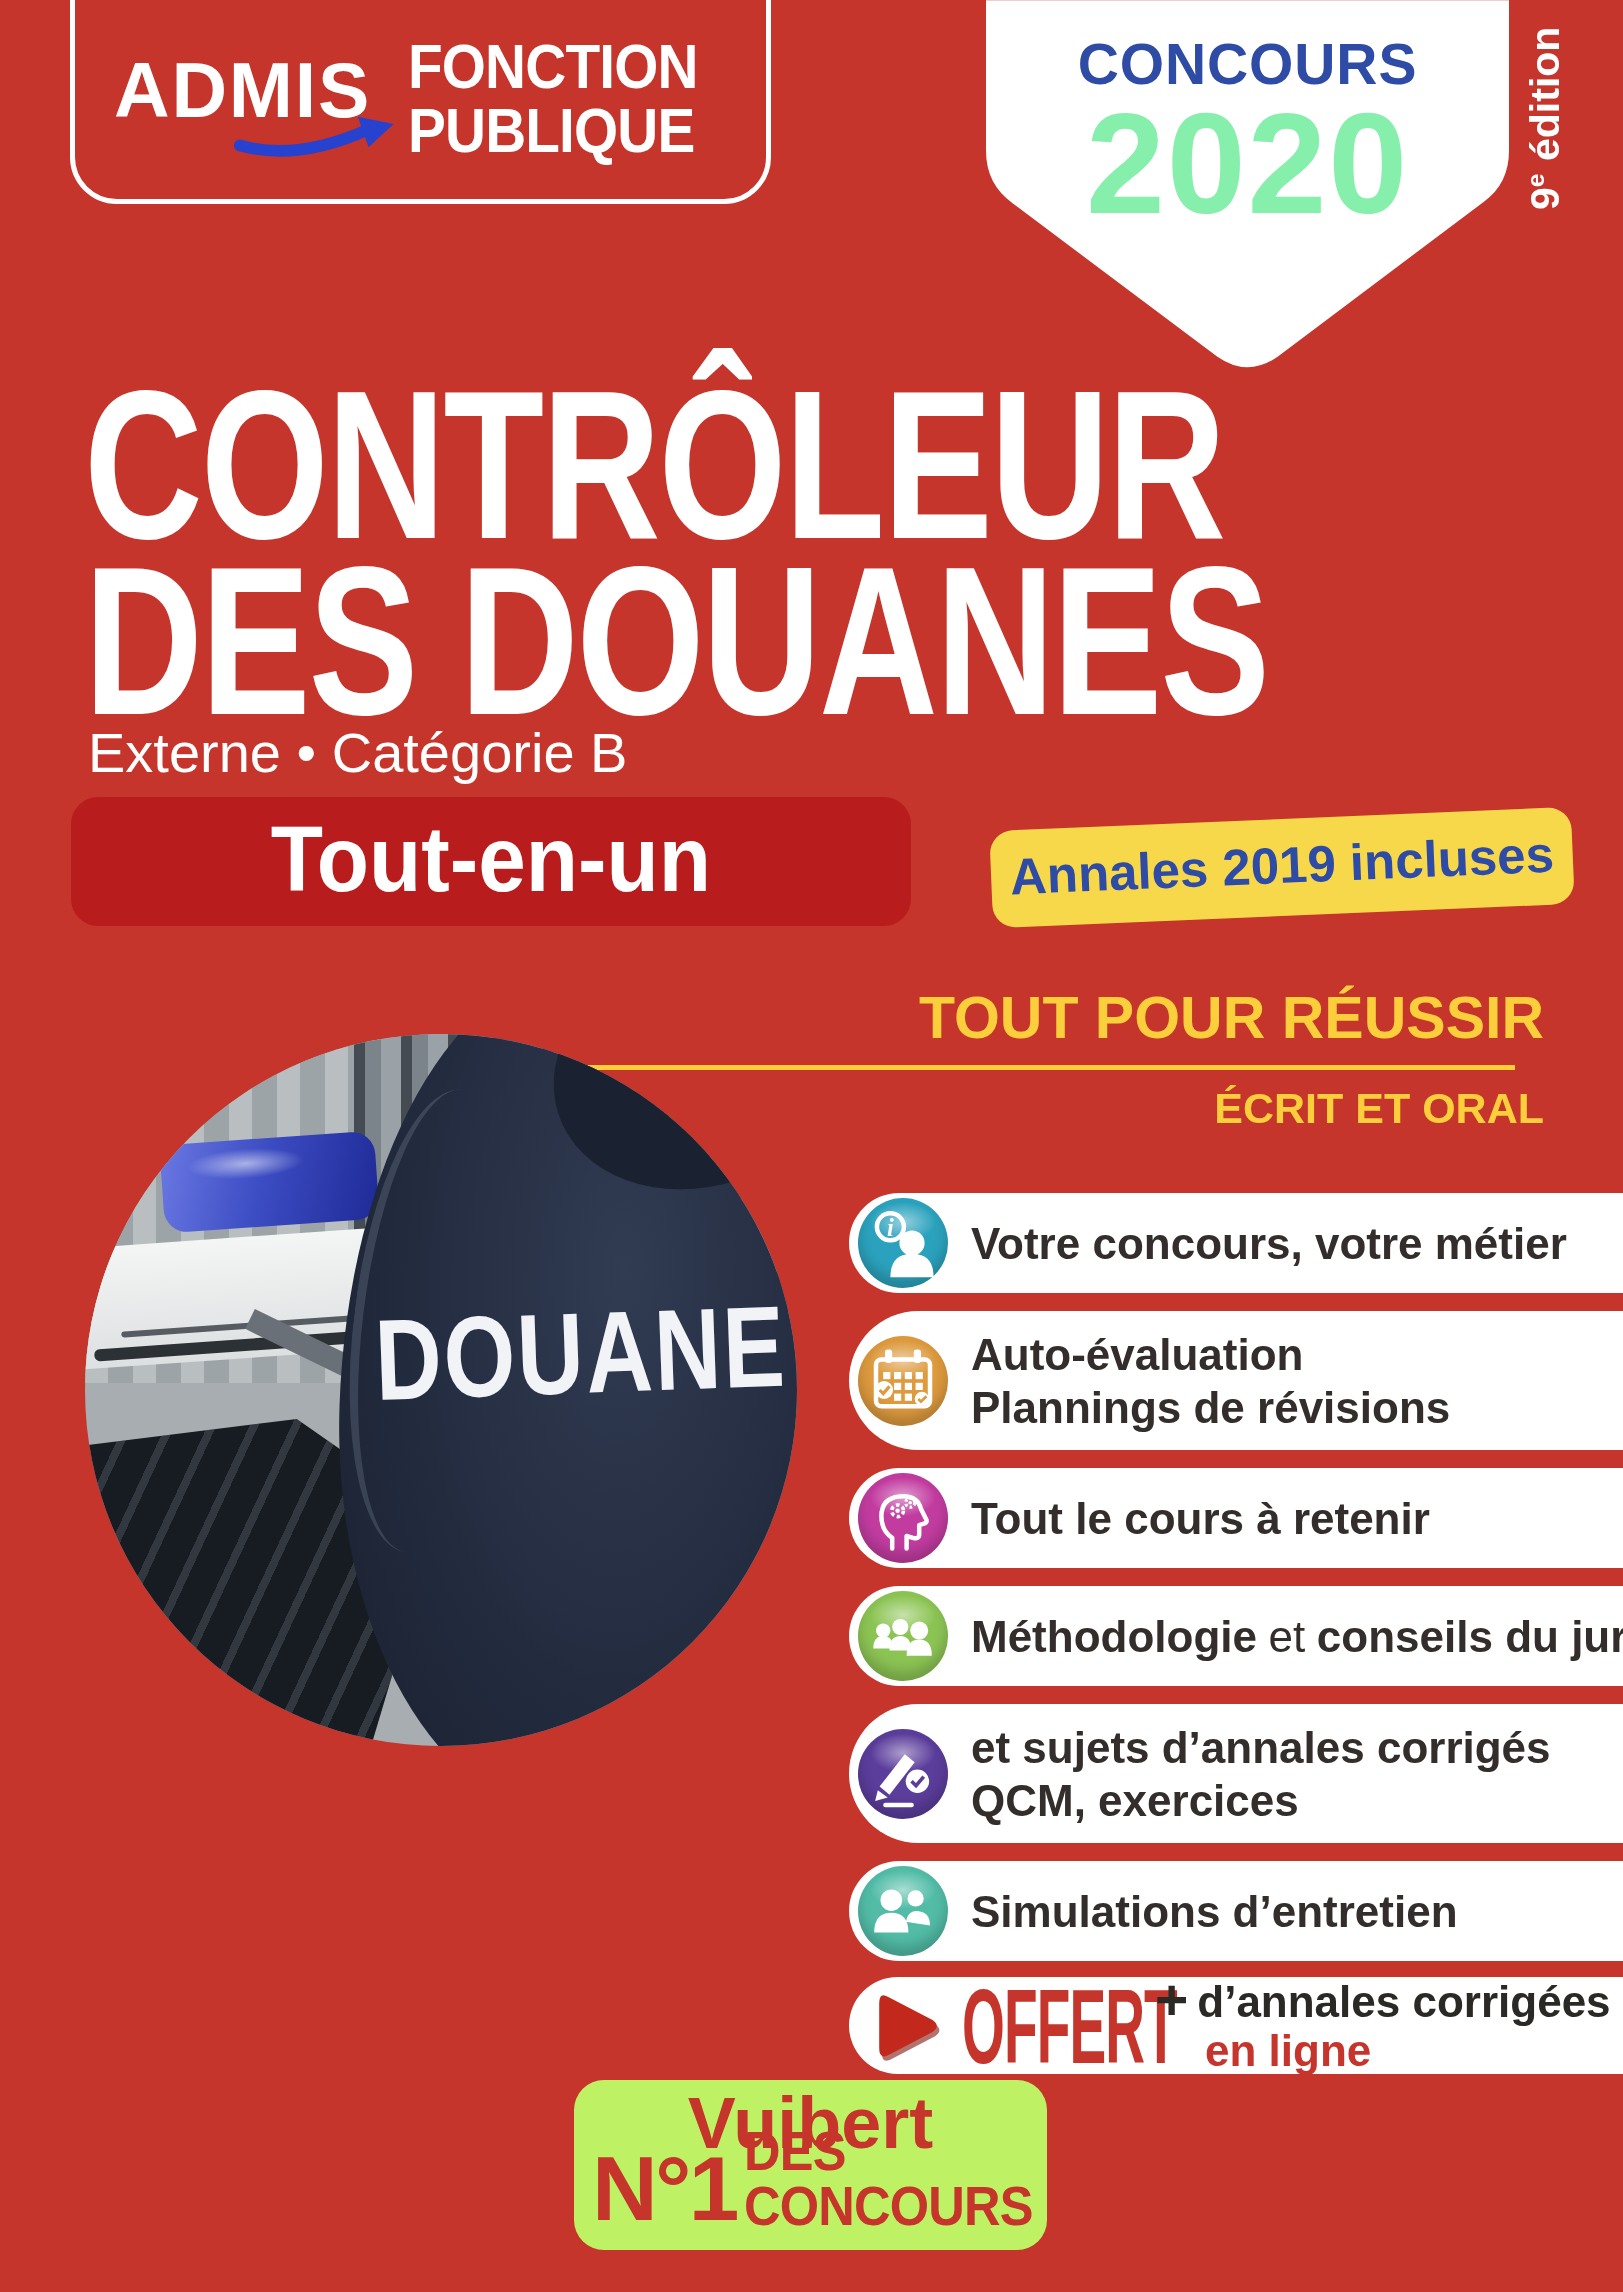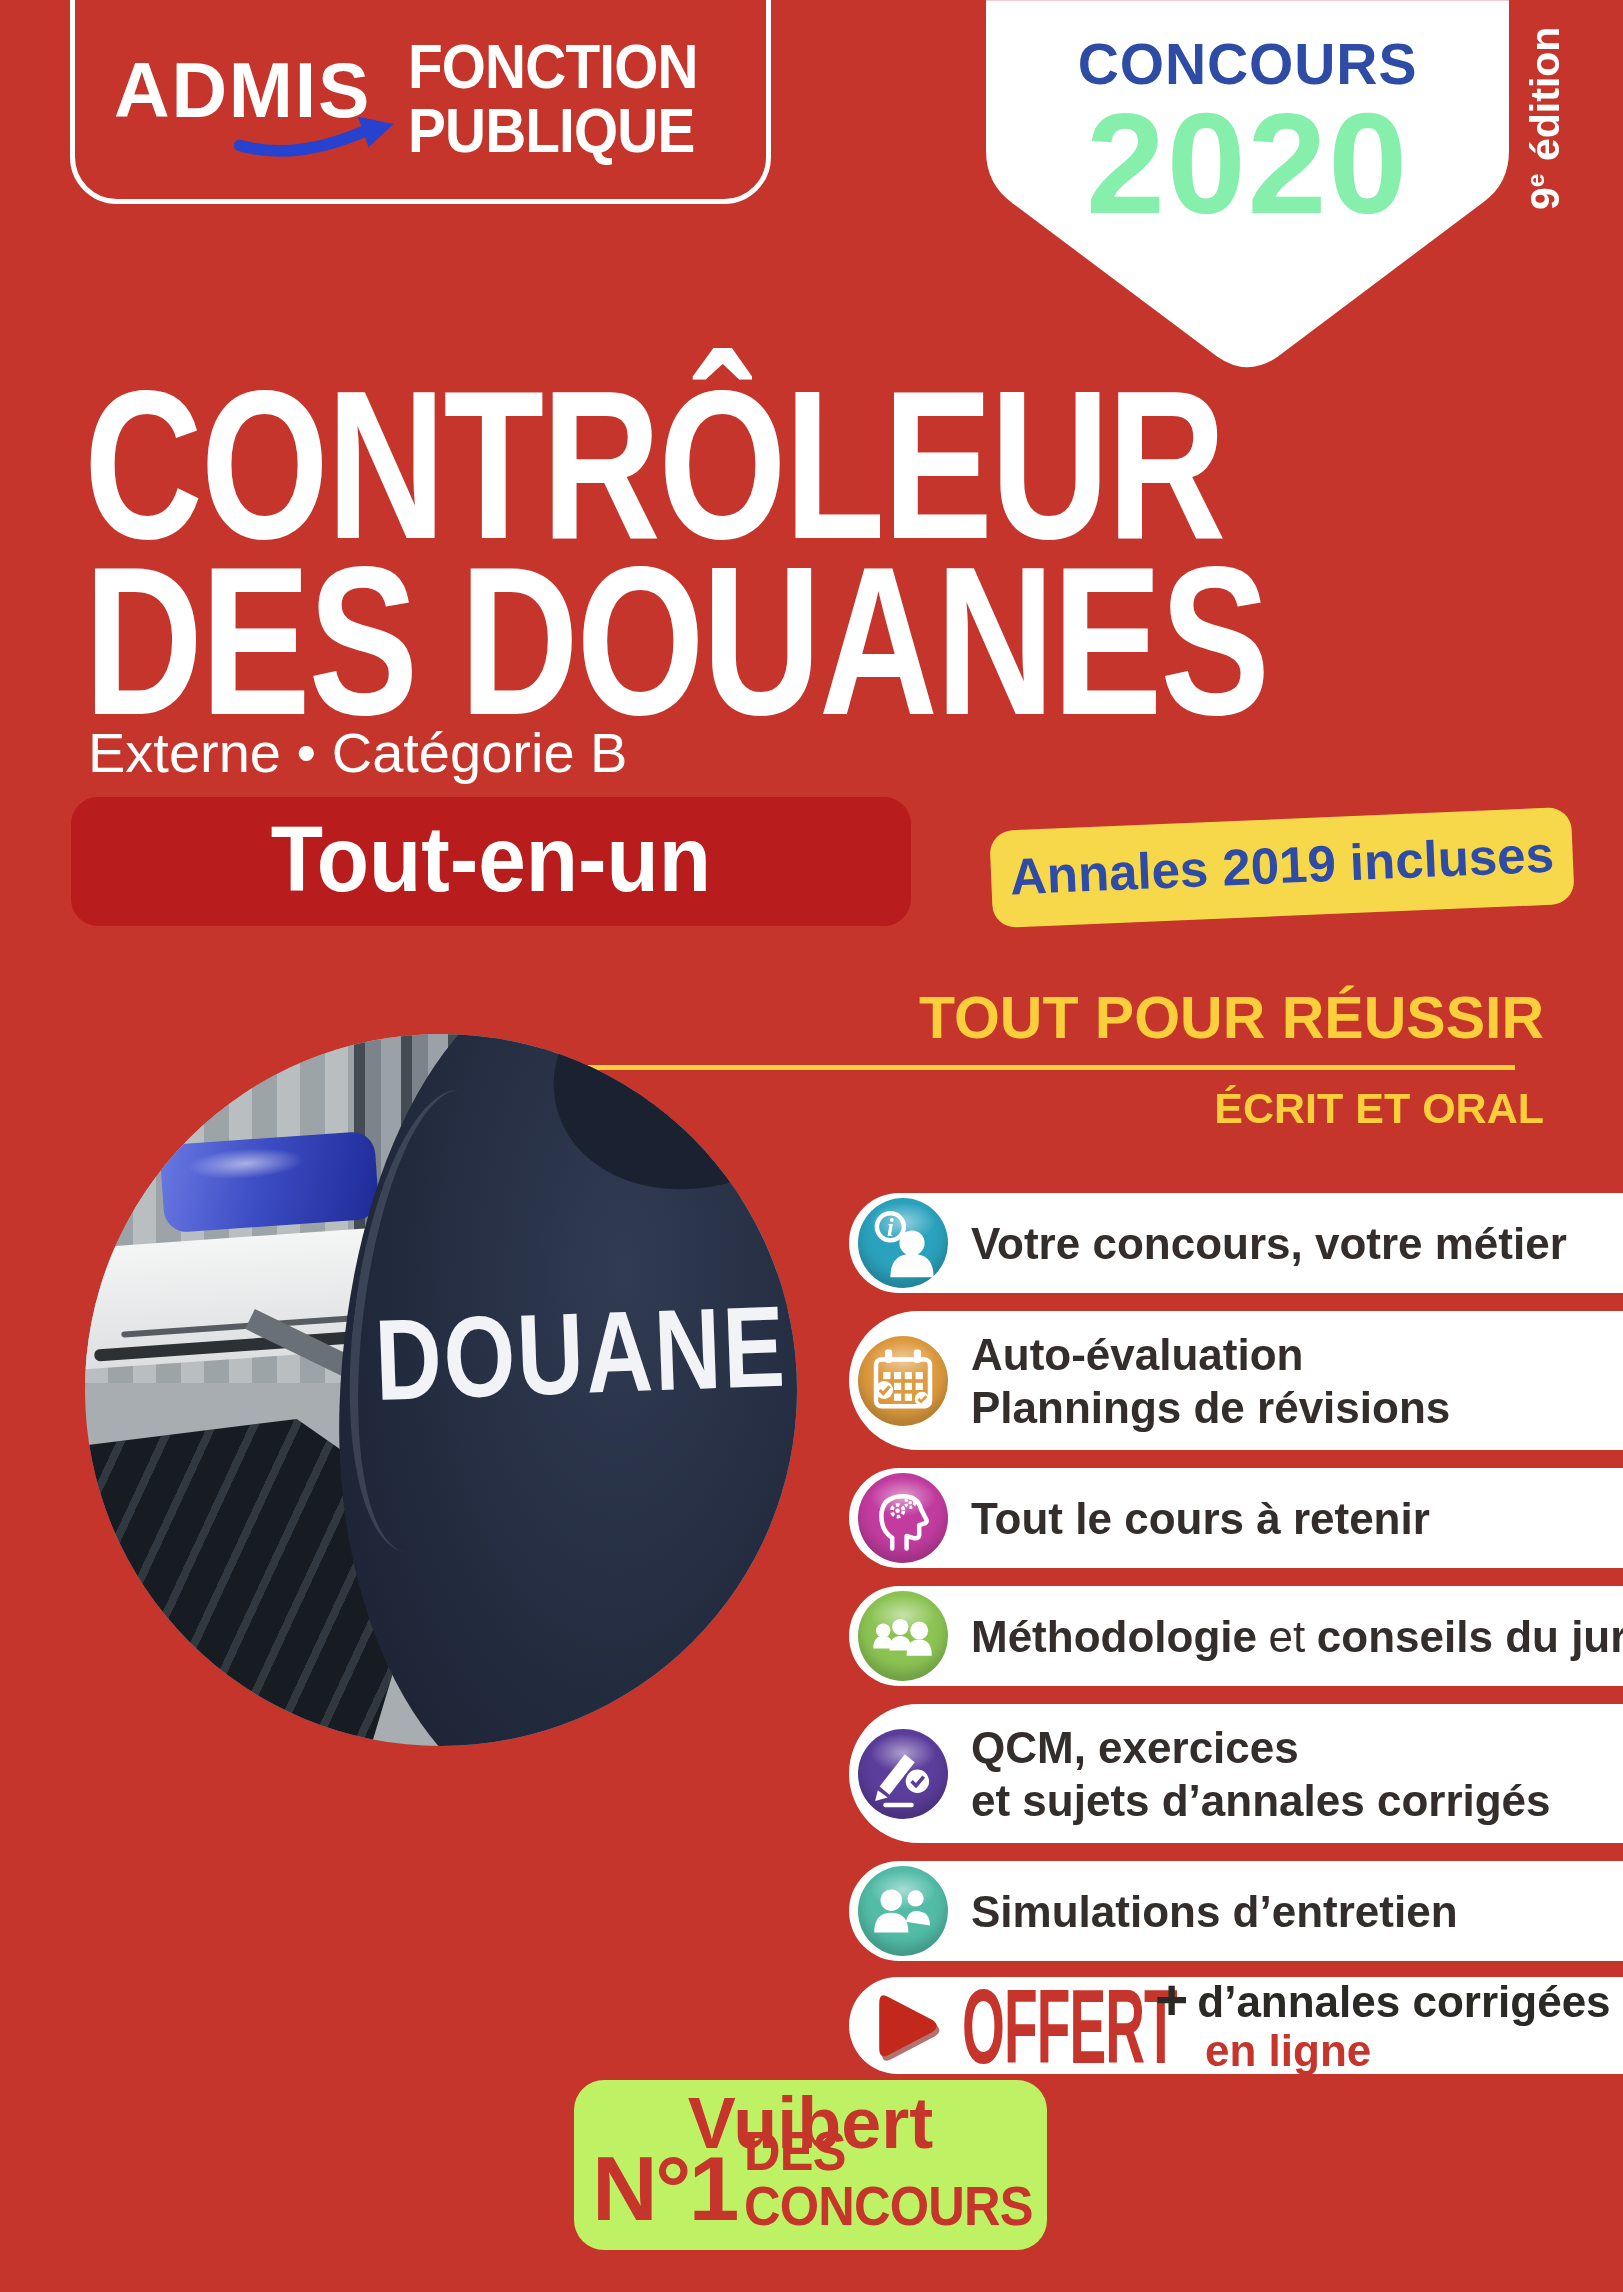--- a/index.html
+++ b/index.html
@@ -236,22 +236,22 @@
     <span class="fic" style="background: rgb(91, 61, 155); --c: #5B3D9B;">
       <svg viewBox="0 0 100 100">
         <path d="M24 64 L52 28 L63 37 L35 73 Z" fill="#fff"></path>
         <path d="M22 68 L33 76 L19 80 Z" fill="#fff"></path>
         <circle cx="66" cy="58" r="13" fill="#fff"></circle>
         <path d="M59.5 58 l5 5 l8.5 -10" stroke="var(--c,#5B3D9B)" stroke-width="4" fill="none"></path>
         <rect x="28" y="82" width="34" height="5" rx="2.5" fill="#fff"></rect>
       </svg>
     </span>
     <div class="ftext">
+      <div>et sujets d’annales corrigés</div>
       <div>QCM, exercices</div>
-      <div>et sujets d’annales corrigés</div>
     </div>
   </div>
 
   <div class="feature" style="top:1861px;height:100px">
     <span class="fic" style="background: rgb(82, 188, 167);">
       <svg viewBox="0 0 100 100" fill="#fff">
         <circle cx="64" cy="36" r="9"></circle>
           <path d="M53 62 Q56 50 64 50 Q80 50 80 66 Z"></path>
         <circle cx="37" cy="38" r="12"></circle>
           <path d="M18 74 Q18 52 37 52 Q56 52 56 74 Z"></path>

